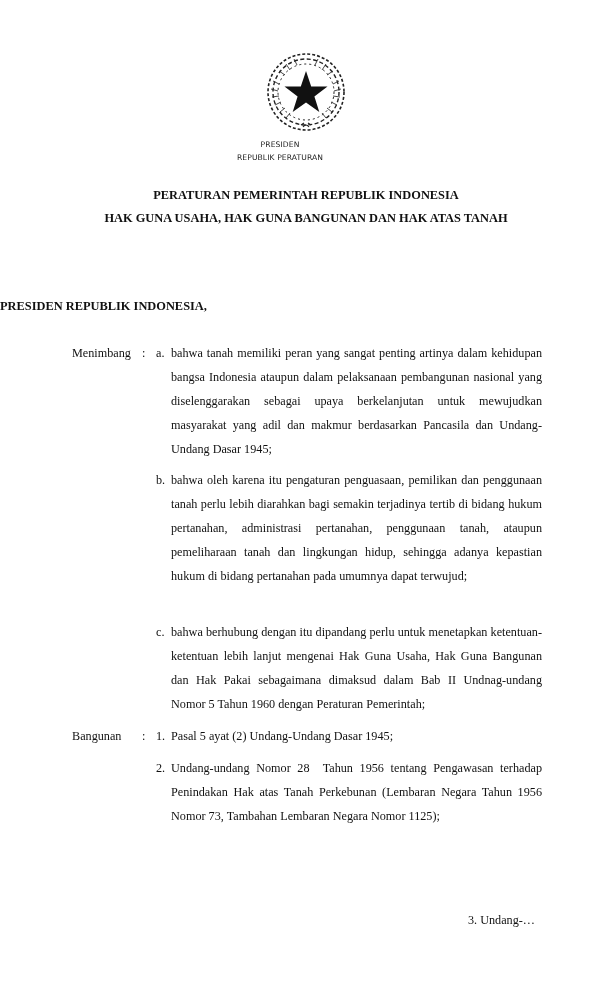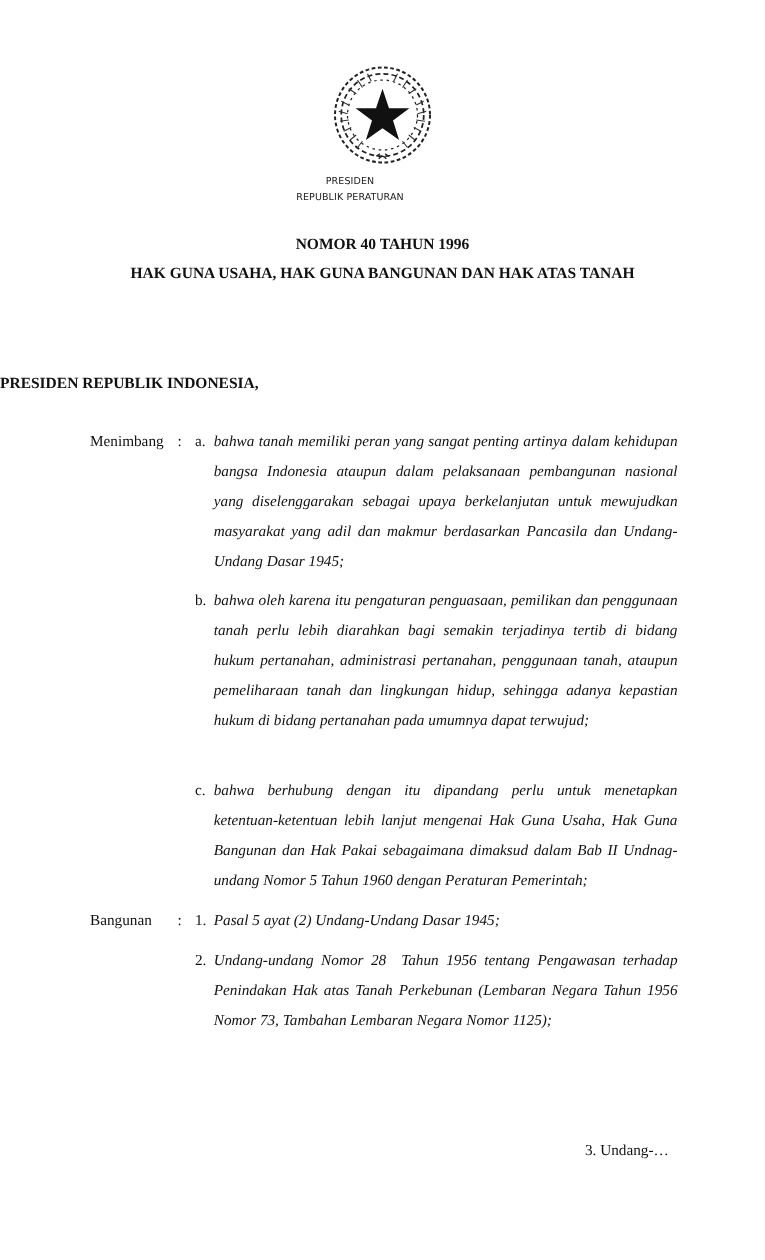--- a/index.html
+++ b/index.html
@@ -74,21 +74,20 @@
   }
   .item .marker {
     position: absolute;
     left: 0;
     top: 0;
   }
   .item .body {
     margin-left: 15px;
     text-align: justify;
     text-align-last: left;
-    font-style: italic;
   }
   .next-page {
     position: absolute;
     left: 468px;
     top: 910px;
     font-size: 12.2px;
     line-height: 20px;
   }
 </style>
 </head>
@@ -106,21 +105,21 @@
     <path d="M14 20 l6 4 M21 13 l4 6 M29 8 l3 6 M68 20 l-6 4 M61 13 l-4 6 M53 8 l-3 6"></path>
   </g>
   <path d="M38 76 q3 -4 6 0 M36 74 l3 -2 M46 74 l-3 -2" stroke="#222" stroke-width="1.2" fill="none"></path>
   <polygon fill="#111" points="41,20 46.2,35.5 62.5,35.6 49.4,45.4 54.3,61 41,51.6 27.7,61 32.6,45.4 19.5,35.6 35.8,35.5"></polygon>
 </svg>
 
 <div class="seal-caption" style="top:139px;">PRESIDEN</div>
 <div class="seal-caption" style="top:152px;">REPUBLIK PERATURAN</div>
 
 <div class="title-block">
-  <div>NOMOR 40 TAHUN 1996</div>
+  <div>PERATURAN PEMERINTAH REPUBLIK INDONESIA</div>
   <div>HAK GUNA USAHA, HAK GUNA BANGUNAN DAN HAK ATAS TANAH</div>
 </div>
 
 <div class="president">PRESIDEN REPUBLIK INDONESIA,</div>
 
 <div class="section-label" style="top:341px;">Menimbang</div>
 <div class="colon" style="top:341px;">:</div>
 
 <div class="item" style="top:341px;">
   <span class="marker">a.</span>

